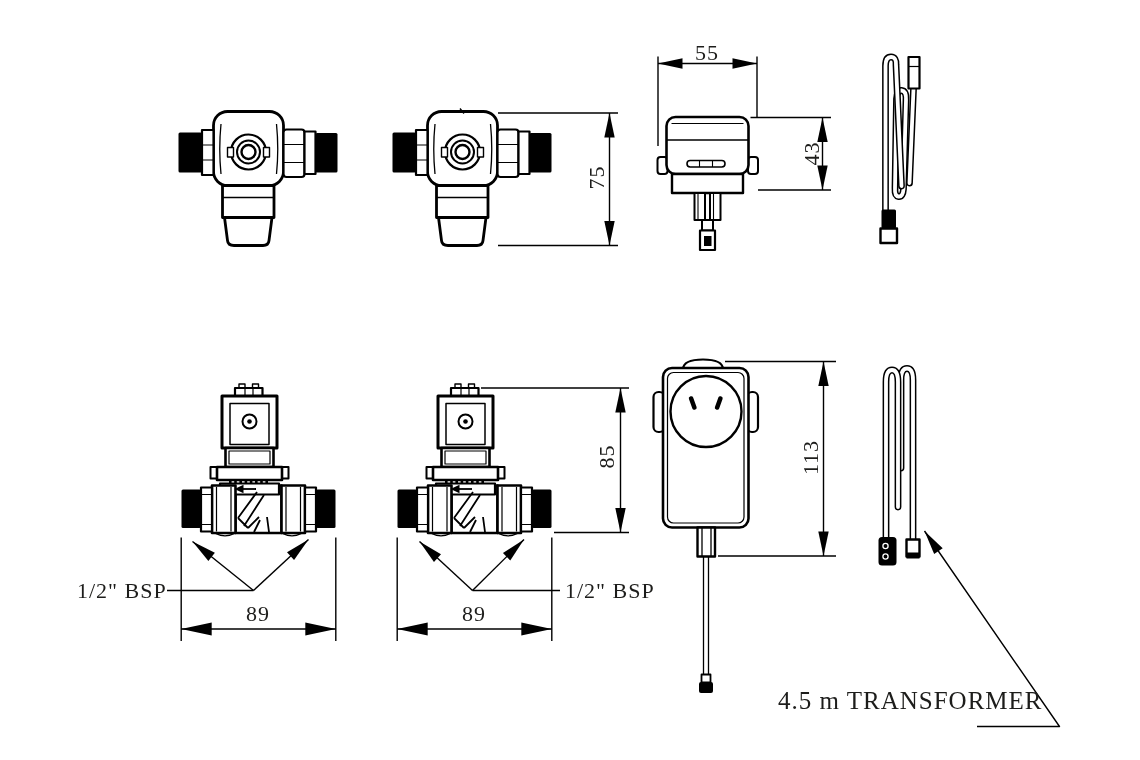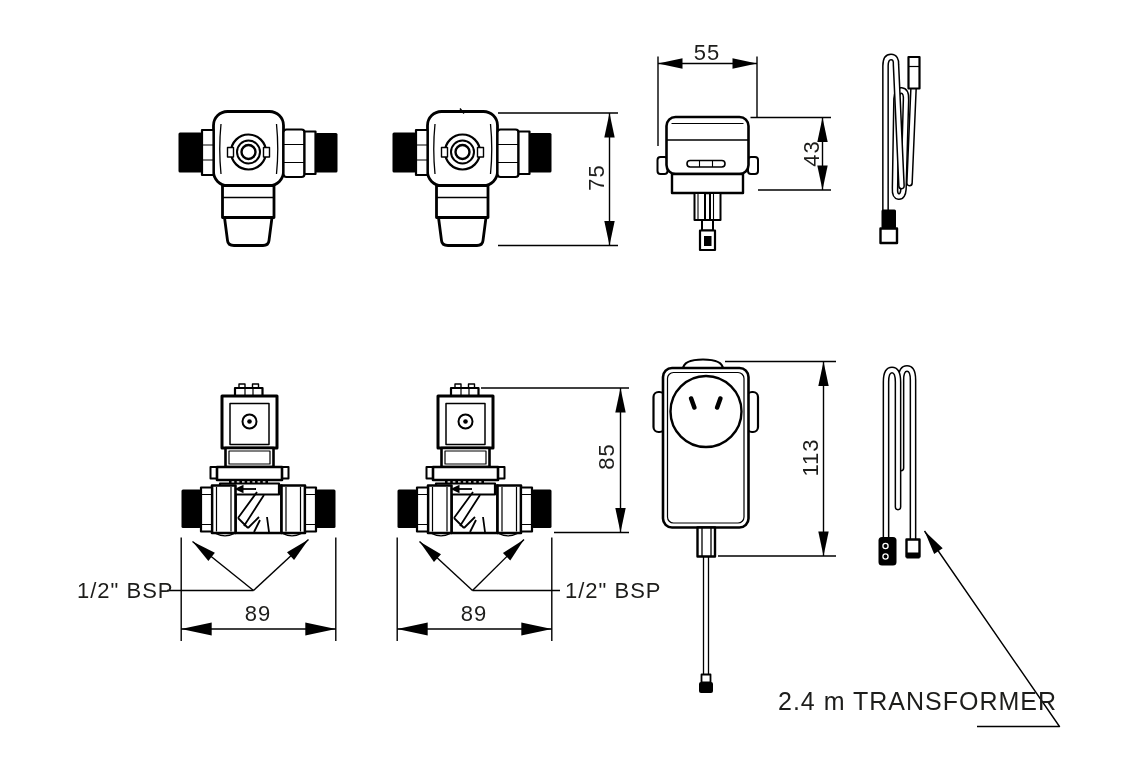--- a/index.html
+++ b/index.html
@@ -1,17 +1,17 @@
 <!DOCTYPE html>
 <html><head>
 <meta charset="utf-8">
 <style>
   html,body{margin:0;padding:0;background:#fff;}
   .stage{position:relative;width:1140px;height:760px;background:#ffffff;overflow:hidden;
-         font-family:Liberation Sans, sans-serif;}
+         font-family:Liberation Serif, serif;}
   .stage svg{position:absolute;left:0;top:0;}
   .lbl{position:absolute;height:27px;line-height:27px;color:#1d1d1b;
        font-size:22px;letter-spacing:1px;text-align:center;white-space:nowrap;}
   .lbl.rot{transform:rotate(-90deg);transform-origin:center center;}
   .lbl.left{text-align:left;}
   .lbl.note{font-size:25px;height:26px;line-height:26px;}
   
   .dim{stroke:#000;stroke-width:1.4;fill:none;}
   .tw{stroke:#000;stroke-width:6.8;fill:none;stroke-linecap:round;}
   .ti{stroke:#fff;stroke-width:3.8;fill:none;stroke-linecap:round;}
@@ -207,15 +207,15 @@
 
 <span class="lbl" style="left:682px;top:39px;width:50px">55</span>
 <span class="lbl rot" style="left:786px;top:140px;width:50px">43</span>
 <span class="lbl rot" style="left:571px;top:164px;width:50px">75</span>
 <span class="lbl rot" style="left:581px;top:443px;width:50px">85</span>
 <span class="lbl rot" style="left:780px;top:444px;width:60px">113</span>
 <span class="lbl" style="left:233px;top:600px;width:50px">89</span>
 <span class="lbl" style="left:449px;top:600px;width:50px">89</span>
 <span class="lbl left" style="left:77px;top:577px;width:110px">1/2" BSP</span>
 <span class="lbl left" style="left:565px;top:577px;width:110px">1/2" BSP</span>
-<span class="lbl left note" style="left:778px;top:688px;width:250px">2.4 m TRANSFORMER</span>
+<span class="lbl left note" style="left:778px;top:688px;width:250px">4.5 m TRANSFORMER</span>
 
 </div>
 
 </body></html>

